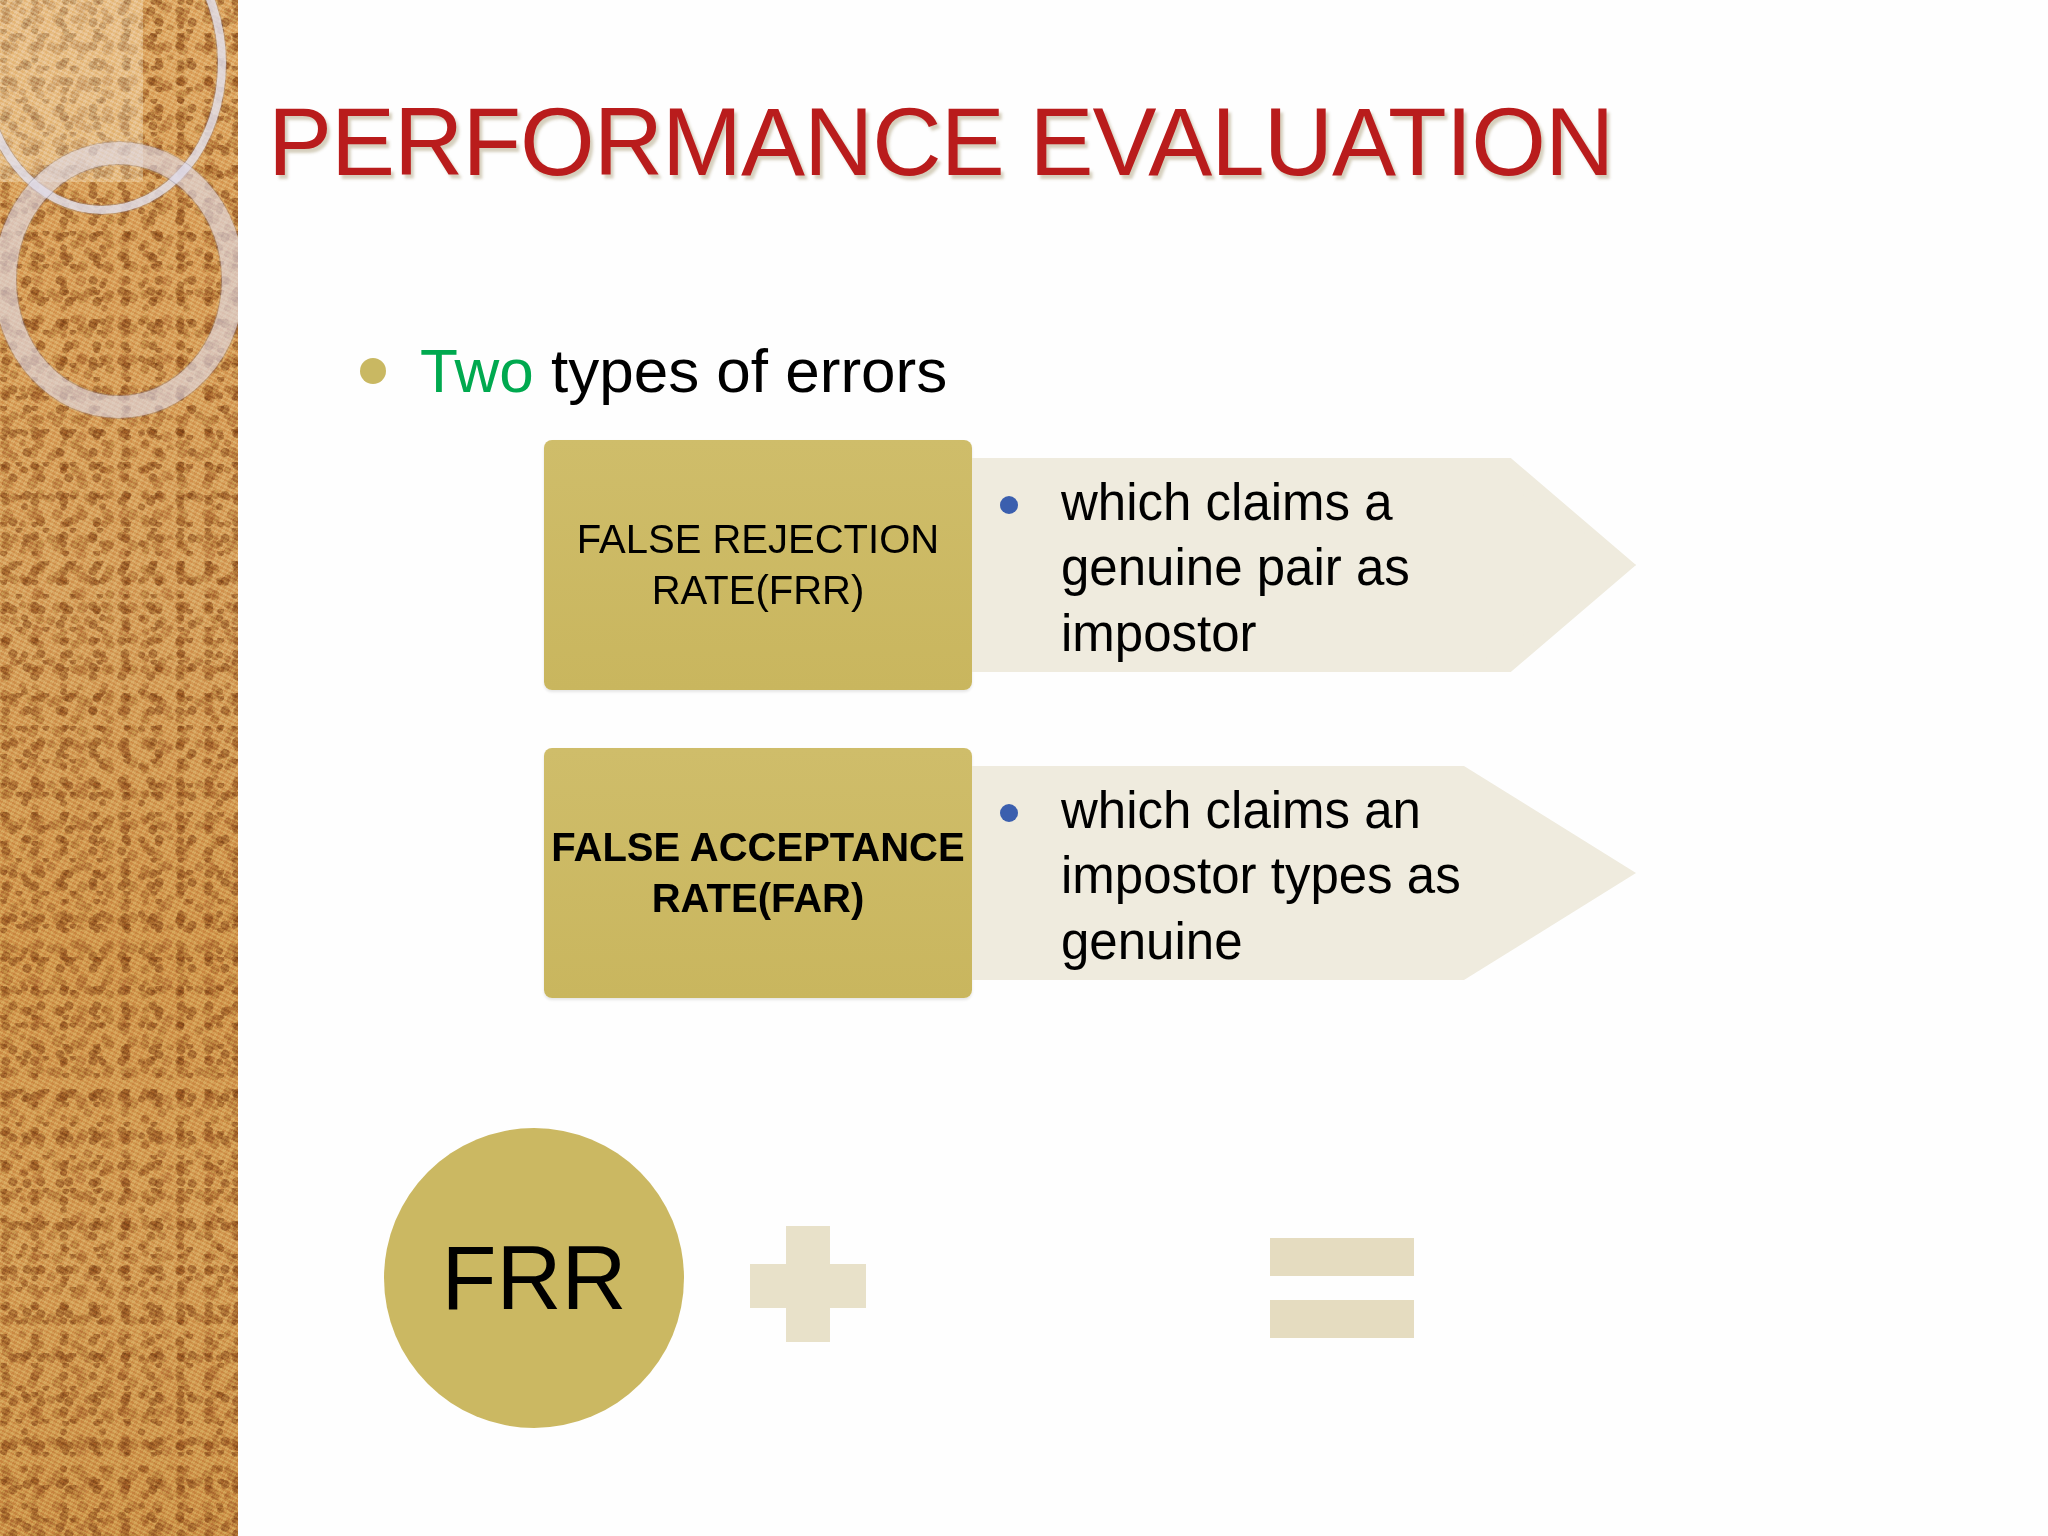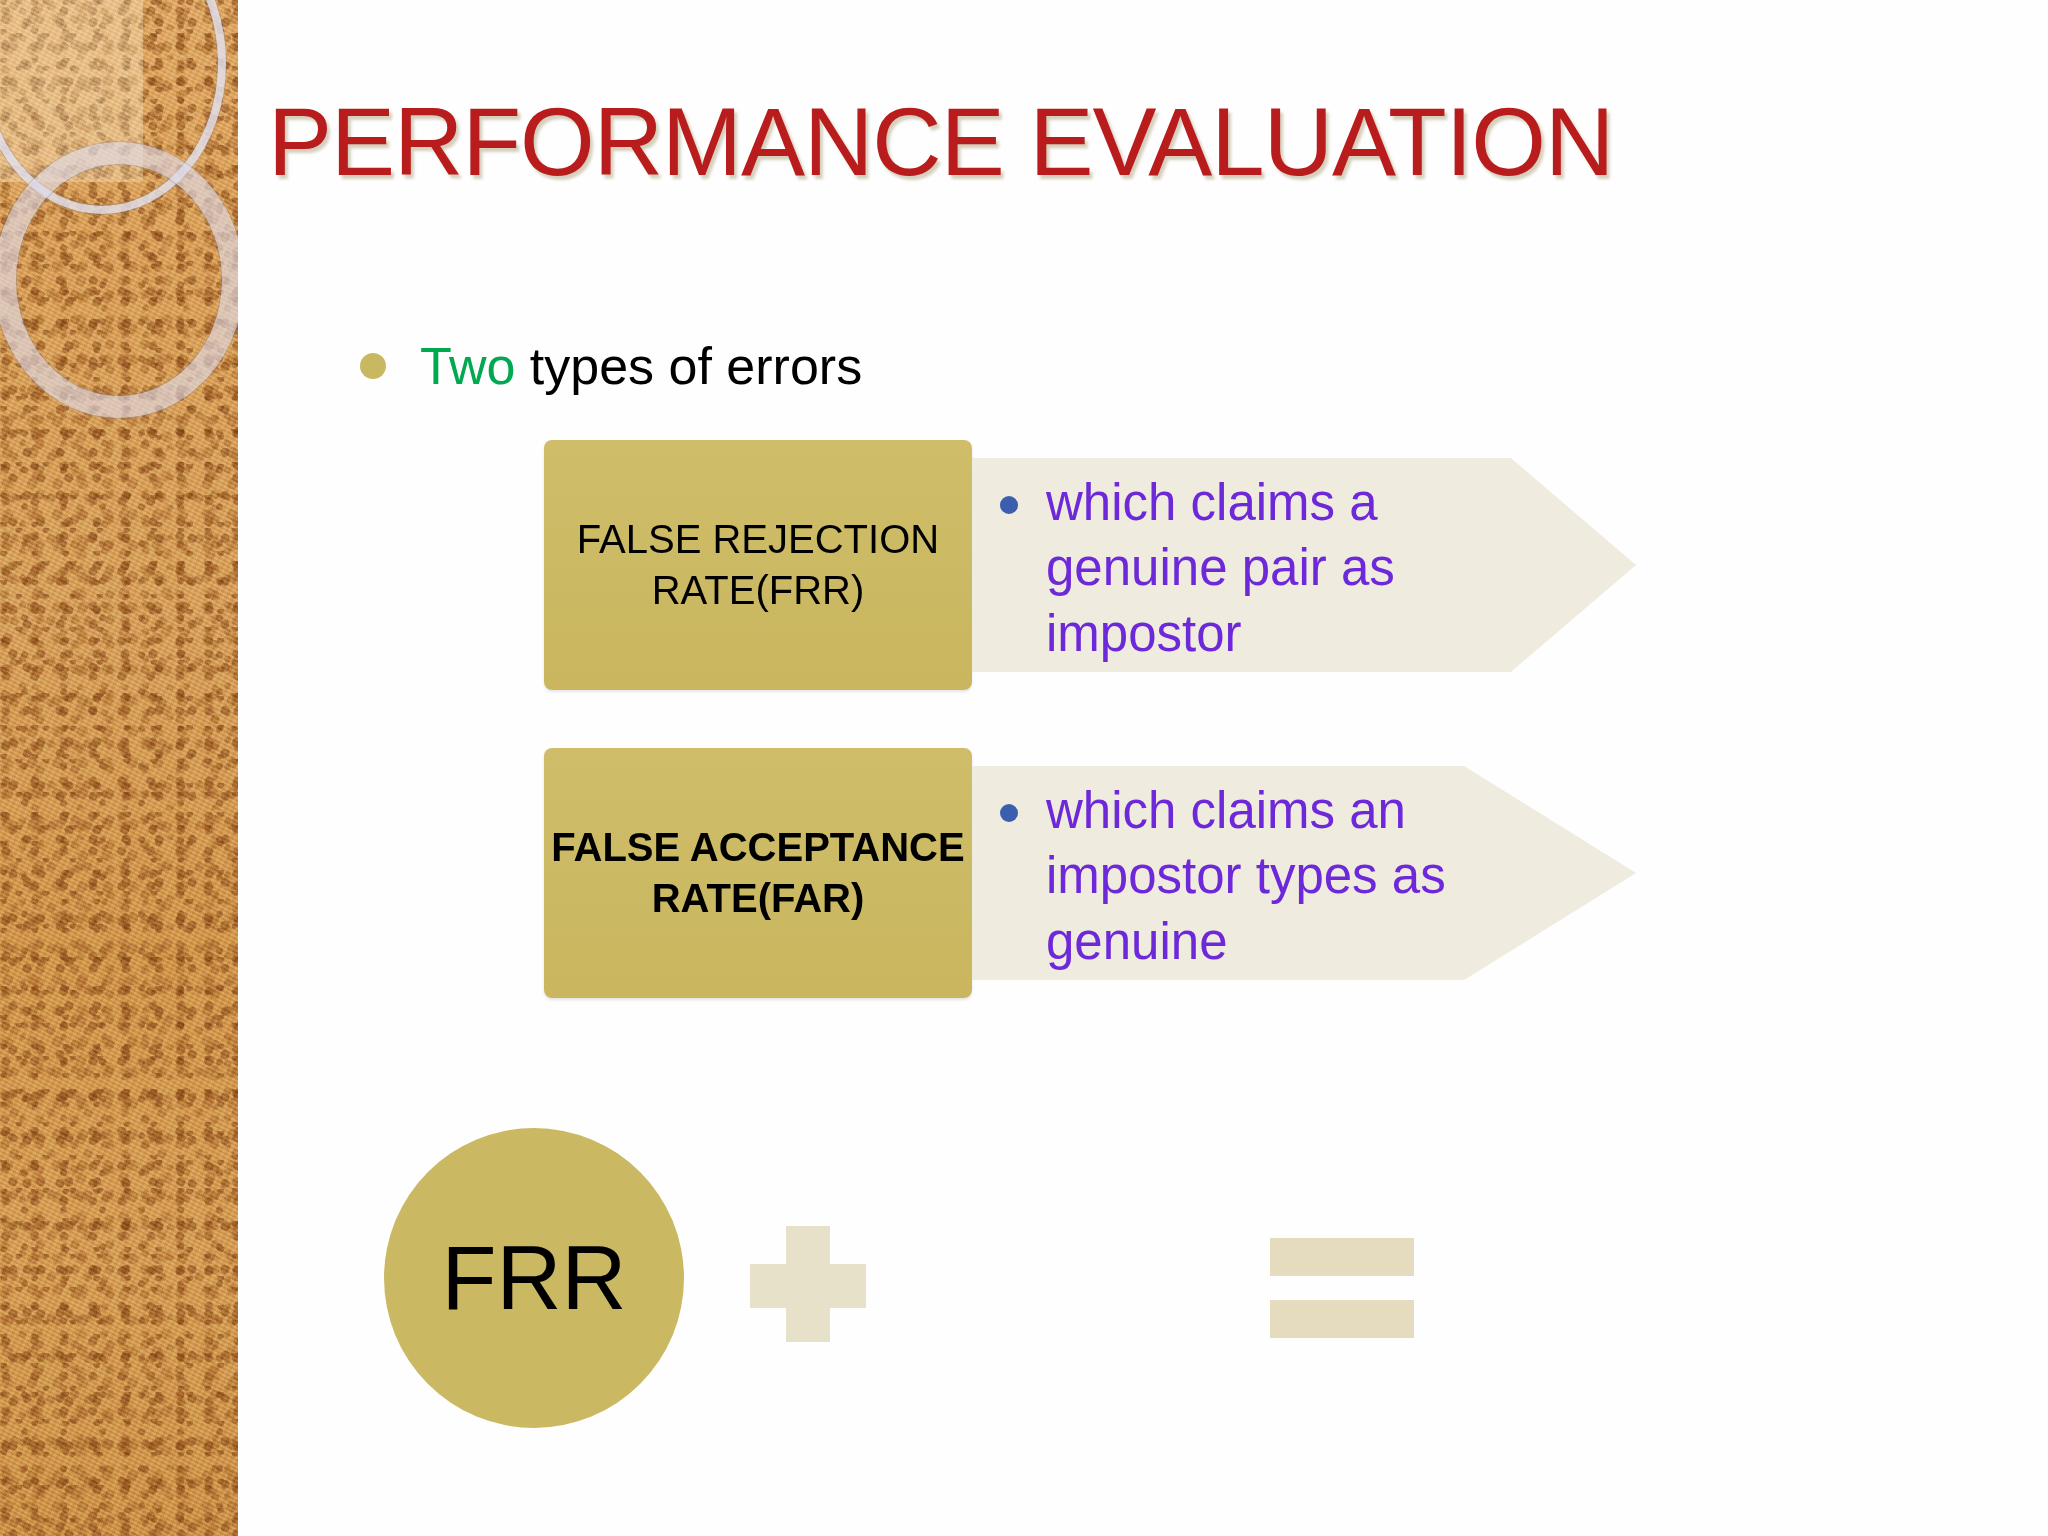--- a/index.html
+++ b/index.html
@@ -73,21 +73,21 @@
 
   
   .bullet-row{
     position:absolute;left:360px;top:340px;
     display:flex;align-items:center;
   }
   .bullet-dot{
     width:26px;height:26px;border-radius:50%;
     background:#c9b862;margin-right:34px;flex:none;
   }
-  .bullet-text{ font-size:52px;color:#000;line-height:1; }
+  .bullet-text{ font-size:62px;color:#000;line-height:1; }
   .bullet-text .hl{ color:#00a94f; }
 
   
   .row{ position:absolute; }
   .row1{ left:0;top:440px; }
   .row2{ left:0;top:748px; }
 
   .label-box{
     position:absolute;
     width:428px;height:250px;
@@ -110,21 +110,21 @@
   .arrow-text{
     position:absolute;left:1000px;top:30px;
     width:540px;
     display:flex;align-items:flex-start;
   }
   .arr-dot{
     width:18px;height:18px;border-radius:50%;
     background:#3b5fae;flex:none;margin-top:26px;margin-right:28px;
   }
   .arr-body{
-    font-size:51px;line-height:1.28;color:#6d28d9;
+    font-size:51px;line-height:1.28;color:#000000;margin-left:15px;
   }
 
   
   .eq{ position:absolute;left:0;top:1128px;width:2048px;height:300px; }
   .circle{
     position:absolute;top:0;width:300px;height:300px;border-radius:50%;
     background:#cbb862;
     display:flex;align-items:center;justify-content:center;
     color:#000;font-size:90px;line-height:1;
   }

